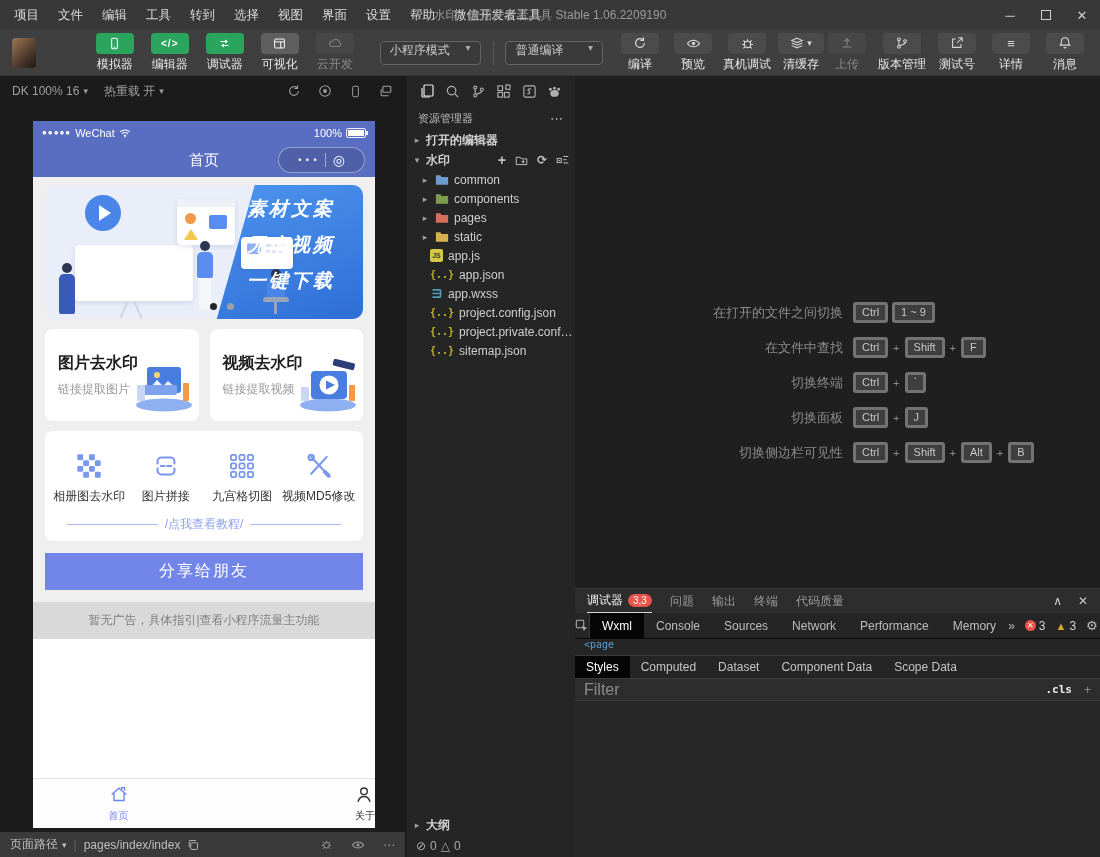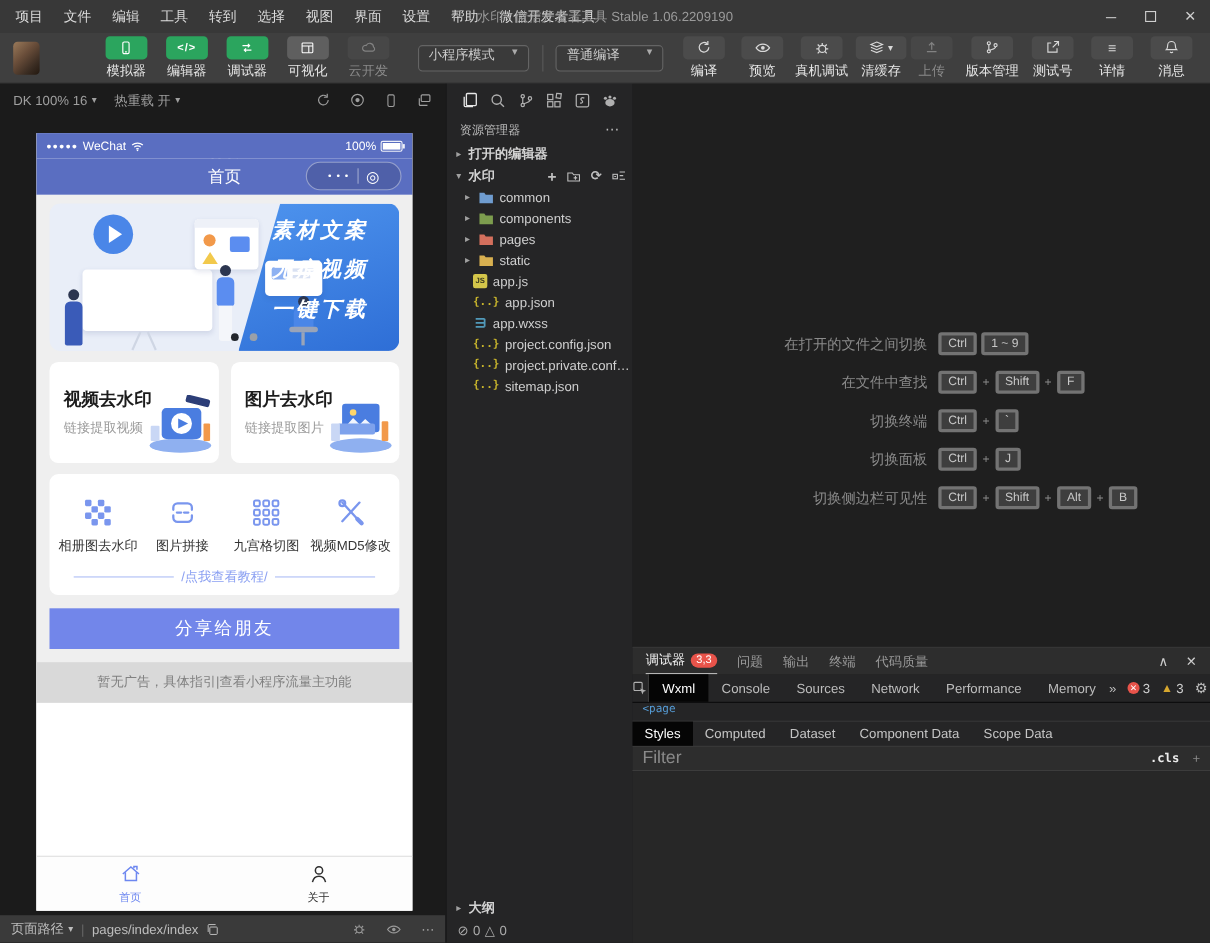--- a/index.html
+++ b/index.html
@@ -110,21 +110,21 @@
   .tutorial { display:flex; align-items:center; margin:11px 16px 0; color:#8ba0f2; font-size:12px; }
   .tutorial .line { flex:1; height:1px; background:#adbdf5; }
   .tutorial .txt { margin:0 7px; white-space:nowrap; }
 
   .share-btn { margin:12px 12px 0; flex:0 0 37px; border-radius:0; background:#7286ea; color:#fff; font-size:16px; letter-spacing:2px; display:flex; align-items:center; justify-content:center; cursor:pointer; }
   .ad-box { margin-top:12px; flex:0 0 37px; background:#d9d9d9; display:flex; align-items:center; justify-content:center; color:#818181; font-size:12px; }
   .page-filler { flex:1; background:#fff; }
   .tab-bar { flex:0 0 50px; background:#fdfdfd; border-top:1px solid #e2e2e2; display:flex; }
   .tab { flex:1; display:flex; flex-direction:column; align-items:center; justify-content:center; gap:3px; font-size:10px; cursor:pointer; }
   .tab.active { color:#6d87f0; }
-  .tab.inactive { color:#2e2e2e; }
+  .tab.inactive { color:#2e2e2e;align-items:flex-end; }
 
   .sim-bottombar { flex:0 0 25px; background:#3a3a3a; display:flex; align-items:center; gap:7px; padding:0 10px; color:#bdbdbd; }
   .sbb-div { color:#666; }
   .sbb-icons { margin-left:auto; display:flex; gap:18px; align-items:center; color:#9a9a9a; }
 
   
   .explorer { width:170px; flex:0 0 170px; background:#252526; display:flex; flex-direction:column; color:#cccccc; border-left:1px solid #151515; }
   .activity-row { flex:0 0 30px; display:flex; align-items:center; justify-content:space-between; padding:0 13px; color:#b0b0b0; }
   .activity-row .act:first-child { color:#fff; }
   .exp-title-row { flex:0 0 24px; display:flex; align-items:center; padding:0 12px; color:#bbbbbb; font-size:11px; }
@@ -462,46 +462,46 @@
                 <span>一键下载</span>
               </div>
               <div class="banner-dots">
                 <span class="dot on"></span>
                 <span class="dot"></span>
               </div>
             </div>
 
             <div class="cards-row">
               <div class="fcard">
+                <div class="fcard-title">图片去水印</div>
+                <div class="fcard-sub">链接提取图片</div>
+                <div class="fcard-art">
+                  <svg width="64" height="54" viewBox="0 0 64 54">
+                    <ellipse cx="33" cy="46" rx="28" ry="6.5" fill="#8fb0f0"></ellipse>
+                    <rect x="16" y="8" width="34" height="26" rx="3" fill="#4a7de0"></rect>
+                    <circle cx="26" cy="16" r="3" fill="#ffd66b"></circle>
+                    <path d="M18 30l8-9 6 6 5-5 9 8z" fill="#fff" opacity="0.92"></path>
+                    <rect x="12" y="26" width="34" height="10" rx="2" fill="#7ea2ec"></rect>
+                    <rect x="52" y="24" width="6" height="18" rx="1" fill="#f2994a"></rect>
+                    <rect x="6" y="26" width="8" height="16" rx="1" fill="#c9d7f5"></rect>
+                  </svg>
+                </div>
+              </div>
+              <div class="fcard">
                 <div class="fcard-title">视频去水印</div>
                 <div class="fcard-sub">链接提取视频</div>
                 <div class="fcard-art">
                   <svg width="64" height="54" viewBox="0 0 64 54">
                     <ellipse cx="33" cy="46" rx="28" ry="6.5" fill="#8fb0f0"></ellipse>
                     <rect x="38" y="2" width="22" height="7" rx="2" fill="#2c3e78" transform="rotate(14 49 5)"></rect>
                     <rect x="16" y="12" width="36" height="28" rx="4" fill="#4a7de0"></rect>
                     <circle cx="34" cy="26" r="9.5" fill="#fff"></circle>
                     <path d="M31 21.5 40 26l-9 4.5z" fill="#4a7de0"></path>
                     <rect x="54" y="26" width="6" height="16" rx="1" fill="#f2994a"></rect>
                     <rect x="6" y="28" width="8" height="14" rx="1" fill="#c9d7f5"></rect>
-                  </svg>
-                </div>
-              </div>
-              <div class="fcard">
-                <div class="fcard-title">图片去水印</div>
-                <div class="fcard-sub">链接提取图片</div>
-                <div class="fcard-art">
-                  <svg width="64" height="54" viewBox="0 0 64 54">
-                    <ellipse cx="33" cy="46" rx="28" ry="6.5" fill="#8fb0f0"></ellipse>
-                    <rect x="16" y="8" width="34" height="26" rx="3" fill="#4a7de0"></rect>
-                    <circle cx="26" cy="16" r="3" fill="#ffd66b"></circle>
-                    <path d="M18 30l8-9 6 6 5-5 9 8z" fill="#fff" opacity="0.92"></path>
-                    <rect x="12" y="26" width="34" height="10" rx="2" fill="#7ea2ec"></rect>
-                    <rect x="52" y="24" width="6" height="18" rx="1" fill="#f2994a"></rect>
-                    <rect x="6" y="26" width="8" height="16" rx="1" fill="#c9d7f5"></rect>
                   </svg>
                 </div>
               </div>
             </div>
 
             <div class="grid-card">
               <div class="tools-row">
                 <div class="tool-item">
                   <svg width="26" height="26" viewBox="0 0 20 20" fill="#7a96ee">
                       <rect x="1" y="1" width="4.5" height="4.5" rx="1"></rect>

